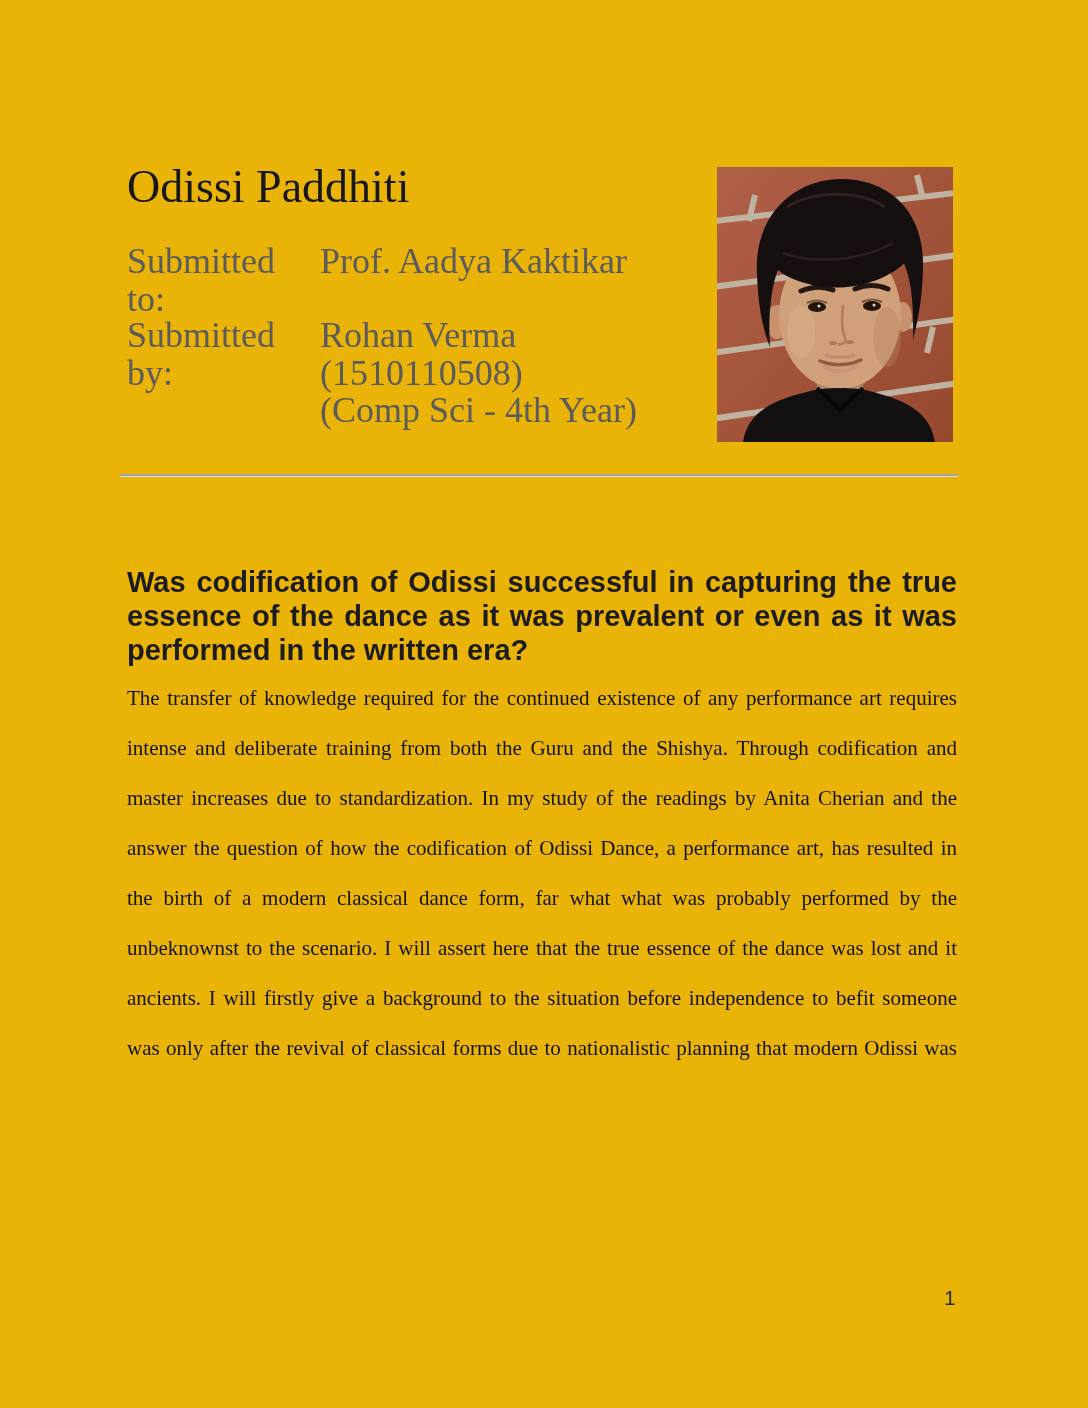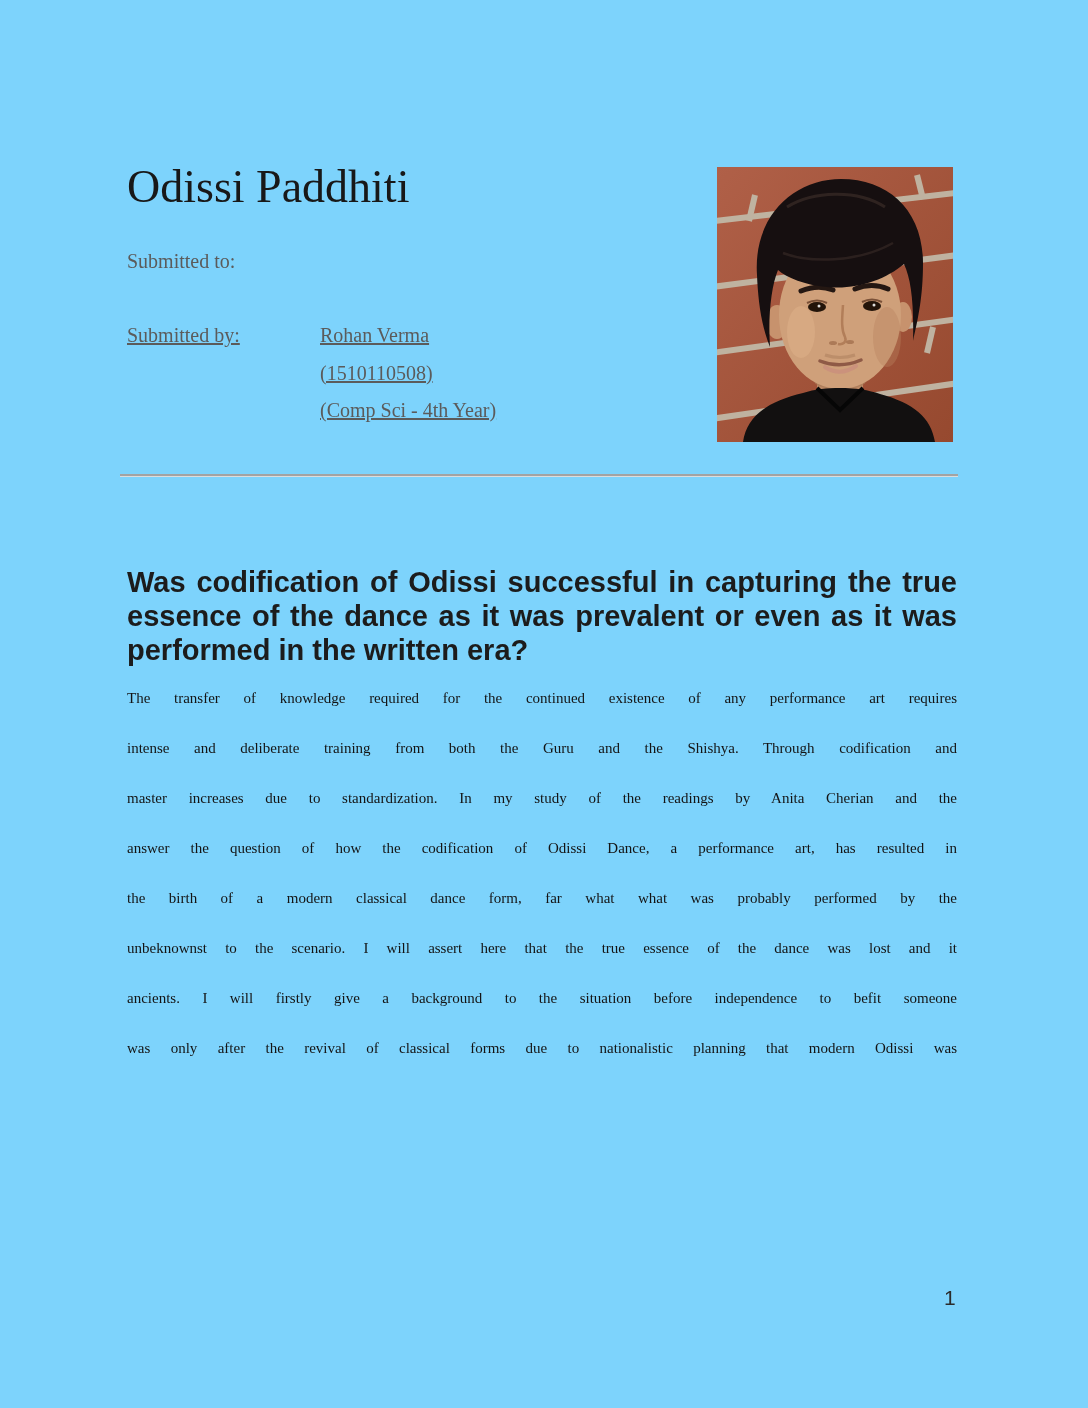--- a/index.html
+++ b/index.html
@@ -1,54 +1,55 @@
 <!DOCTYPE html>
 <html><head>
 <meta charset="utf-8">
 <style>
   html,body{margin:0;padding:0;background:#ffffff;}
-  .page{position:relative;width:1088px;height:1408px;background:#7dd3fc;overflow:hidden;
+  .page{position:relative;width:1088px;height:1408px;background:#eab308;overflow:hidden;
         font-family:"Liberation Serif",serif;color:#141414;}
 
   .title{position:absolute;left:127px;top:130px;font-size:46px;line-height:1.15;
          font-weight:400;color:#181818;}
 
   .sub-row{position:absolute;left:127px;display:flex;color:#5b5b5b;
-           font-size:20px;line-height:37.5px;}
+           font-size:36px;line-height:37.5px;}
   .sub-row .lbl{width:193px;flex:0 0 193px;}
   .row-to{top:243px;}
-  .row-by{top:317px;text-decoration:underline;}
+  .row-by{top:317px;}
 
   .photo{position:absolute;left:717px;top:167px;width:236px;height:275px;}
   .photo svg{display:block;width:100%;height:100%;}
 
   .divider{position:absolute;left:120px;top:474px;width:838px;height:2px;
            background:#a3a3a3;border-bottom:1px solid #dddddd;}
 
   .question{position:absolute;left:127px;top:541px;width:830px;
             font-family:"Liberation Sans",sans-serif;font-size:29px;line-height:34px;
             color:#1c1c1c;font-weight:700;}
   .q-just{text-align:justify;text-align-last:justify;}
 
   .bodytext{position:absolute;left:127px;top:673px;width:830px;
-            font-size:15px;line-height:50px;color:#141414;}
+            font-size:21px;line-height:50px;color:#141414;}
   .b-line{text-align:justify;text-align-last:justify;}
 
   .pagenum{position:absolute;left:944px;top:1286px;
            font-family:"Liberation Sans",sans-serif;font-size:21px;color:#2b2b2b;}
 </style>
 </head>
 <body>
 
 <div class="page">
 
   <h1 class="title">Odissi Paddhiti</h1>
 
   <div class="sub-row row-to">
     <span class="lbl">Submitted to:</span>
+    <span class="val">Prof. Aadya Kaktikar</span>
   </div>
 
   <div class="sub-row row-by">
     <span class="lbl">Submitted by:</span>
     <span class="val">
       <span style="display:block">Rohan Verma</span>
       <span style="display:block">(1510110508)</span>
       <span style="display:block">(Comp Sci - 4th Year)</span>
     </span>
   </div>

